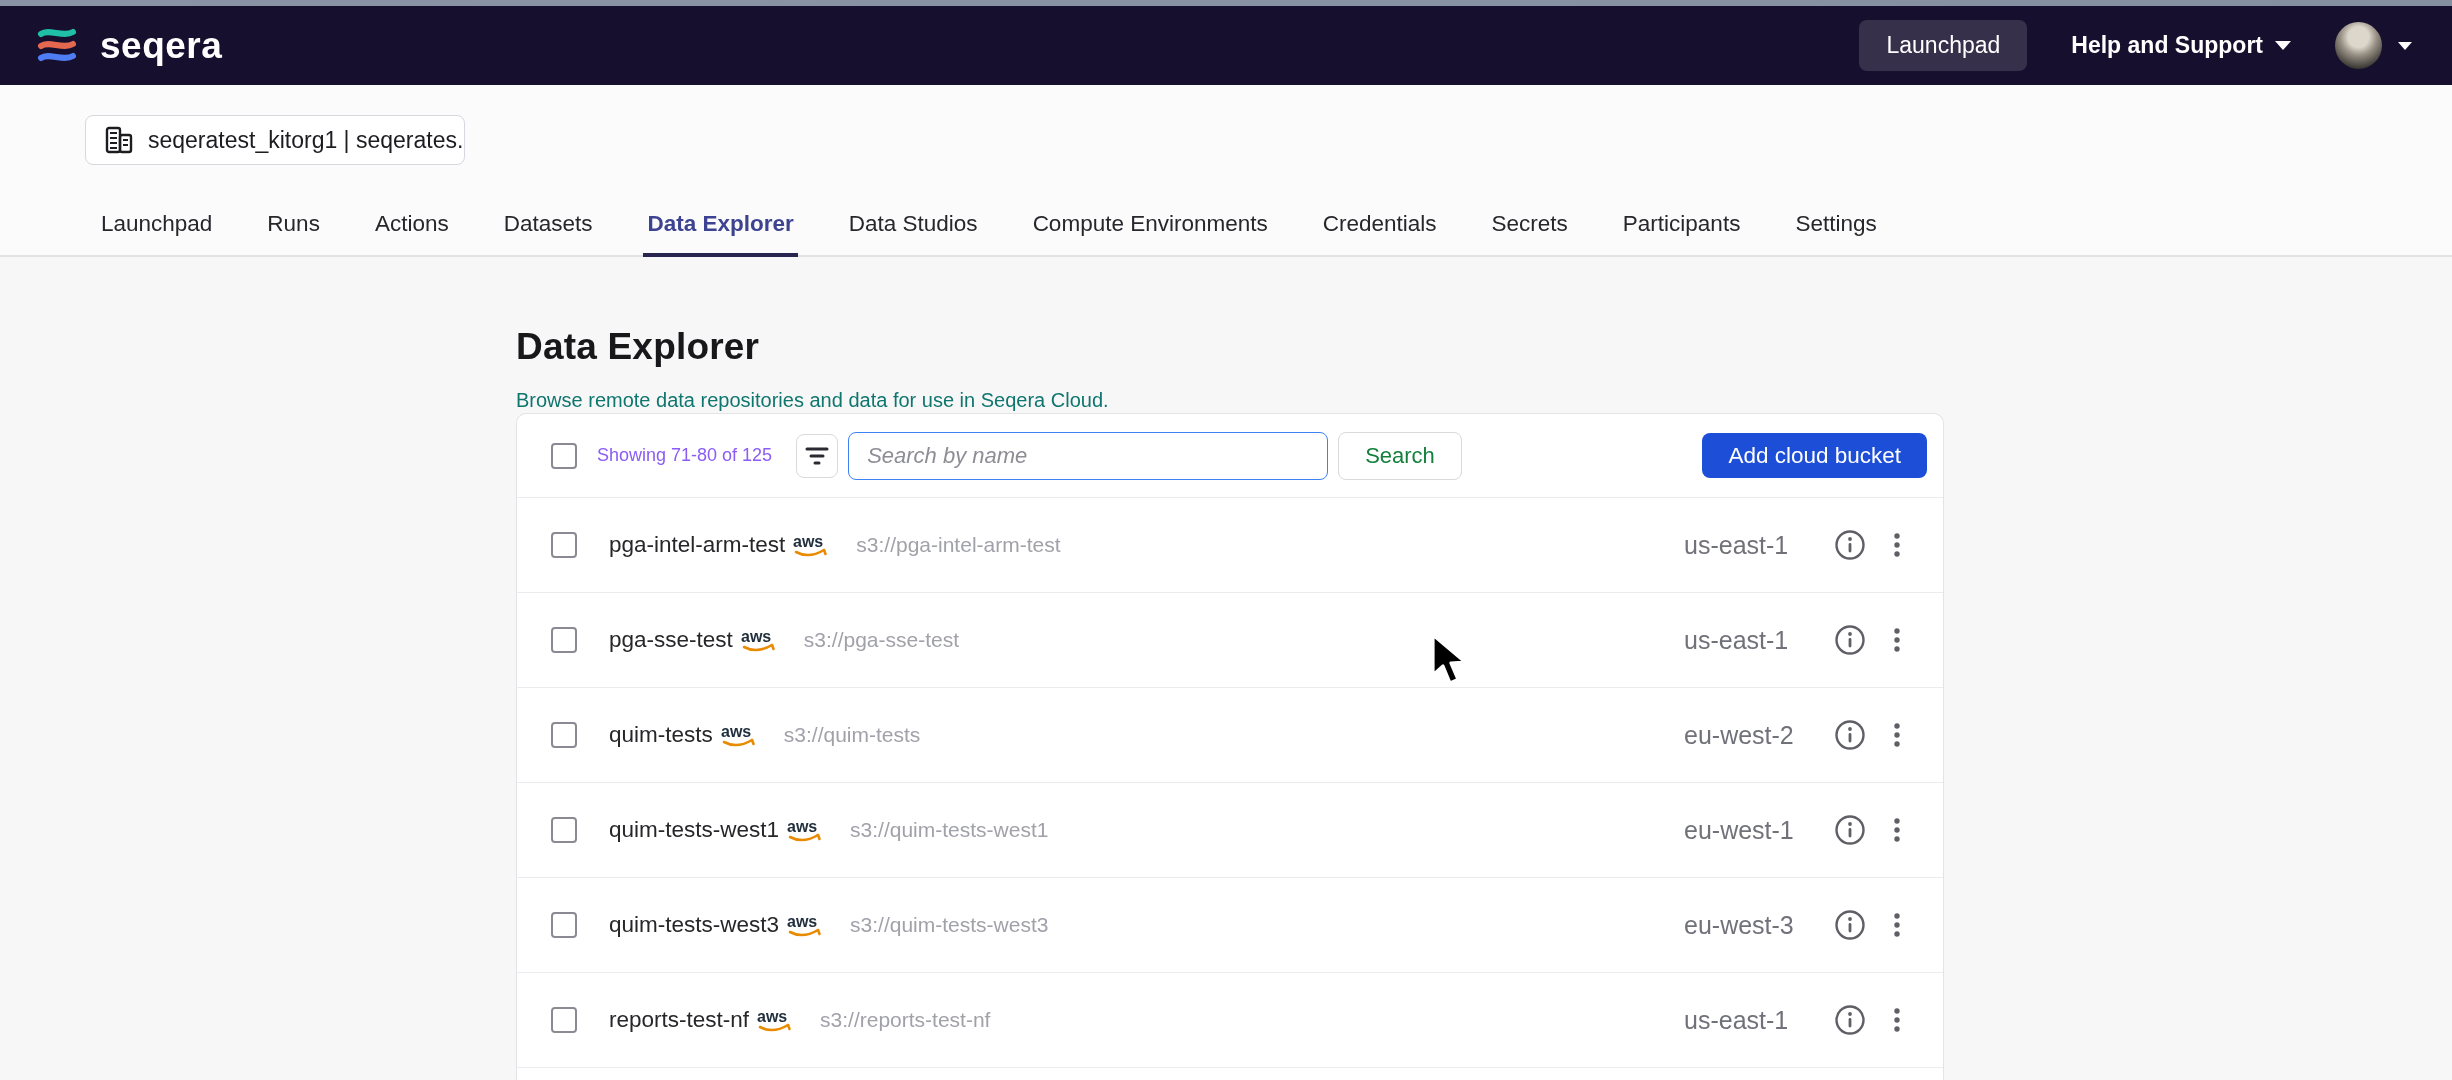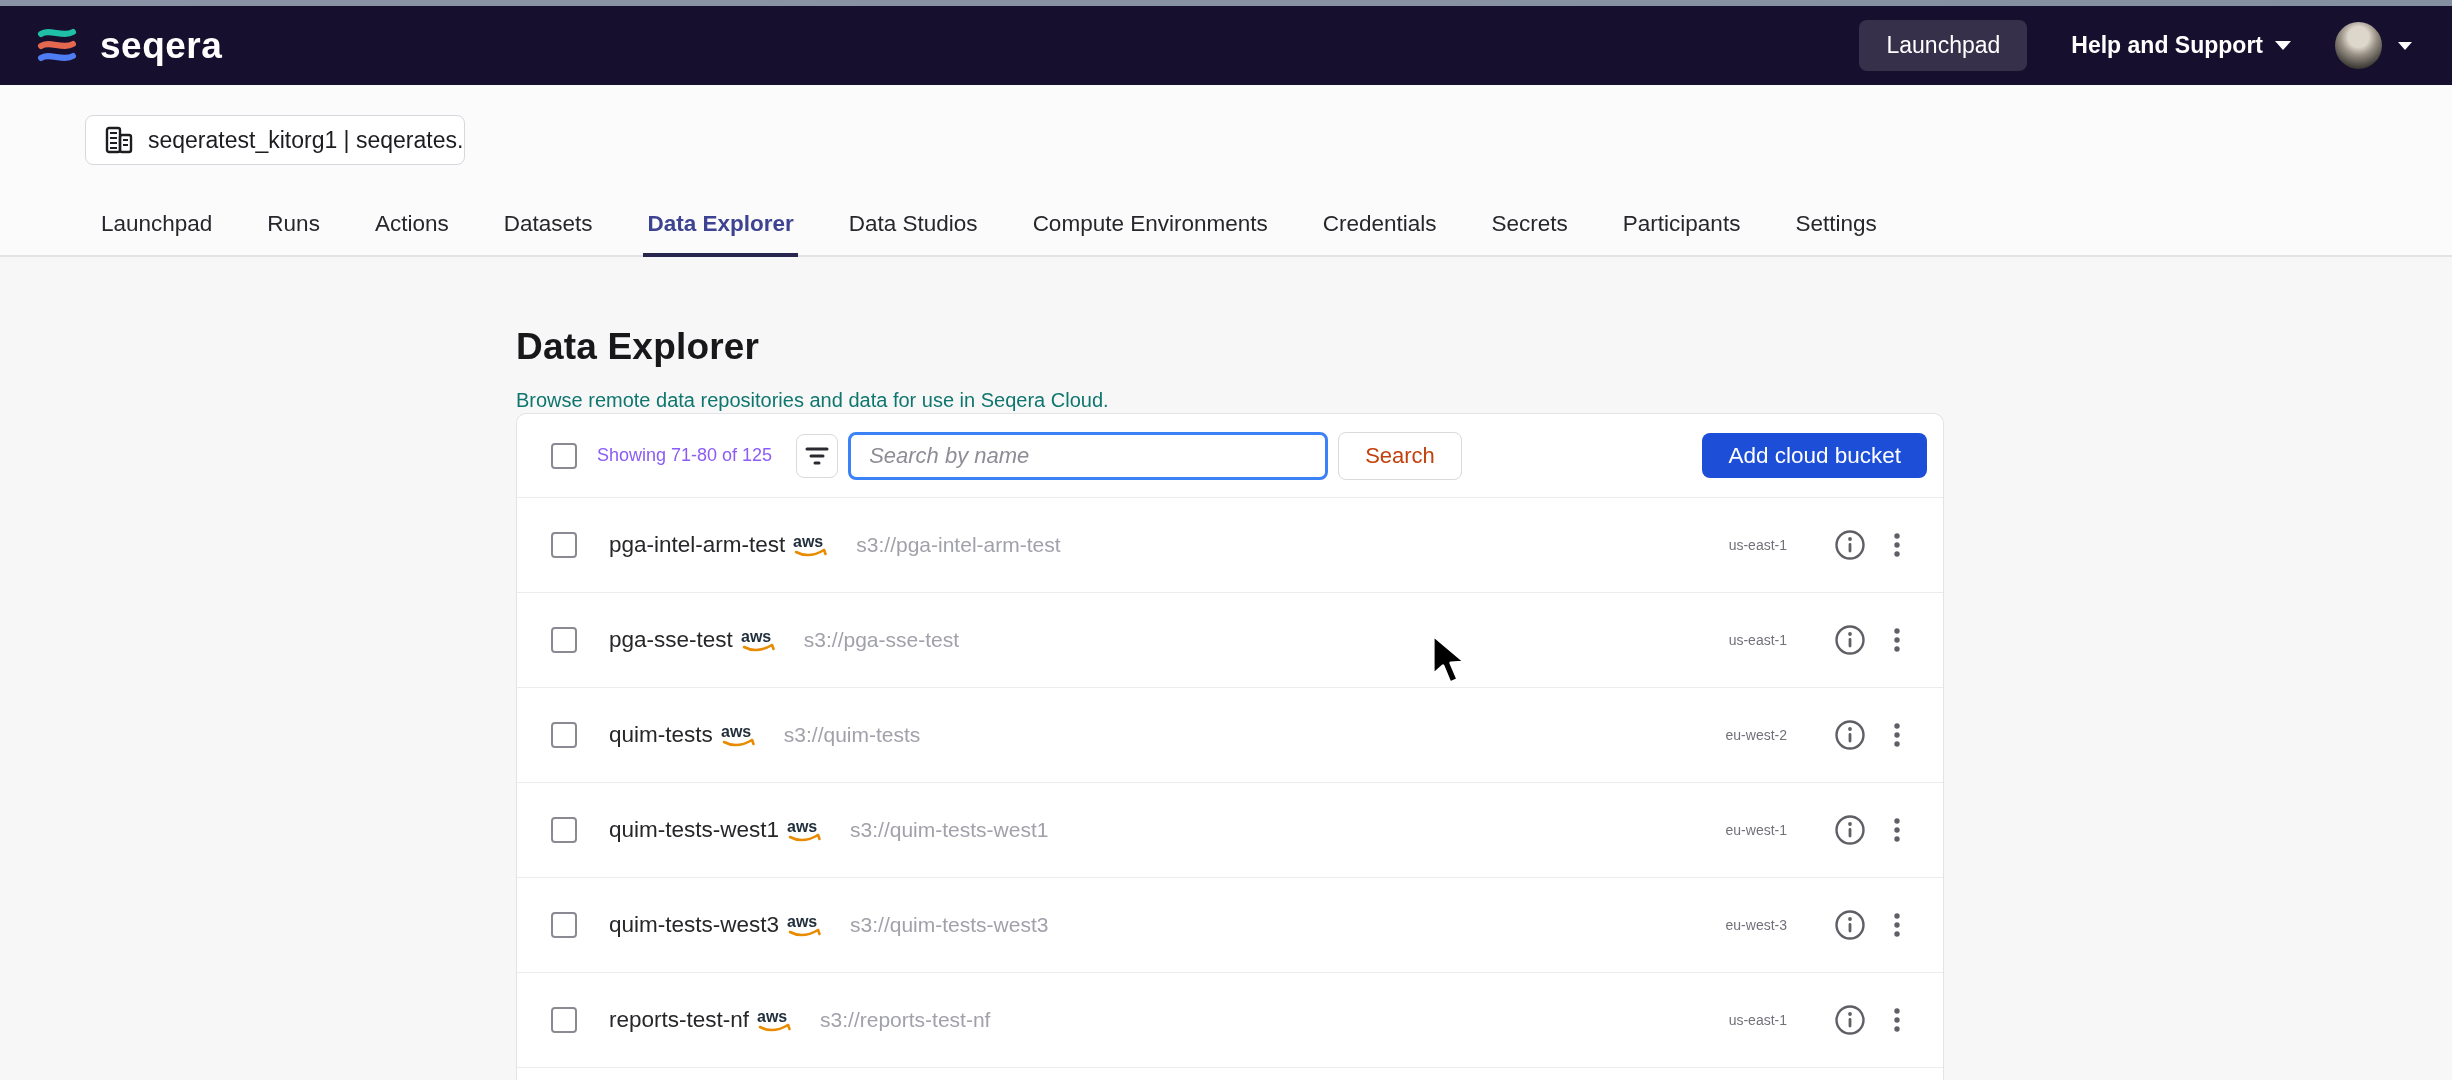--- a/index.html
+++ b/index.html
@@ -36,35 +36,35 @@
   
   .card { position:absolute; left:516px; top:413px; width:1428px; height:668px; background:#fff;
           border:1px solid #e4e4e8; border-bottom:none; border-radius:10px 10px 0 0; }
   .toolbar { height:84px; display:flex; align-items:center; padding:0 16px 0 34px;
              border-bottom:1px solid #ececee; }
   .checkbox { width:26px; height:26px; border:2px solid #8a8a92; border-radius:4px; background:#fff;
               flex:0 0 auto; cursor:pointer; }
   .showing { margin-left:20px; font-size:18px; color:#8b5cf6; white-space:nowrap; }
   .filter-btn { margin-left:24px; width:42px; height:44px; background:#fff; border:1px solid #d9d9de;
                 border-radius:8px; display:flex; align-items:center; justify-content:center; cursor:pointer; }
-  .search-input { margin-left:10px; width:480px; height:48px; border:3px solid #3b82f6; border-radius:8px;
+  .search-input { margin-left:10px; width:480px; height:48px; border:1px solid #3b82f6; border-radius:8px;
                   font-size:22px; padding:0 18px; color:#8b5cf6; font-family:"Liberation Sans",sans-serif; }
   .search-input::placeholder { color:#8d8d96; font-style:italic; }
   .search-btn { margin-left:10px; height:48px; padding:0 26px; background:#fff; border:1px solid #d9d9de;
-                border-radius:8px; font-size:22px; color:#c2410c; cursor:pointer; }
+                border-radius:8px; font-size:22px; color:#15803d; cursor:pointer; }
   .add-btn { margin-left:auto; height:45px; padding:0 26px; background:#1d4ed8; color:#fff; border:none;
              border-radius:8px; font-size:22.5px; cursor:pointer; }
   
   .row { height:95px; display:flex; align-items:center; padding:0 32px 0 34px;
          border-bottom:1px solid #ececee; background:#fff; }
   .row-main { margin-left:32px; flex:1; display:flex; flex-direction:row; gap:7px; }
   .bucket-name { font-size:22.5px; color:#27272a; }
   .bucket-sub { display:flex; align-items:center; gap:26px; }
   .bucket-uri { font-size:21px; color:#a1a1aa; }
-  .region { width:130px; text-align:right; font-size:14px; color:#71717a; margin-right:46px; }
+  .region { width:130px; text-align:left; font-size:25px; color:#71717a; margin-right:19px; }
   .icon-btn { background:none; border:none; cursor:pointer; display:flex; align-items:center;
               justify-content:center; padding:0; }
   .info-btn { margin-right:16px; }
   
   .cursor { position:absolute; left:1425px; top:633px; pointer-events:none; }
 </style>
 </head>
 <body>
 
 <div class="topstrip"></div>

